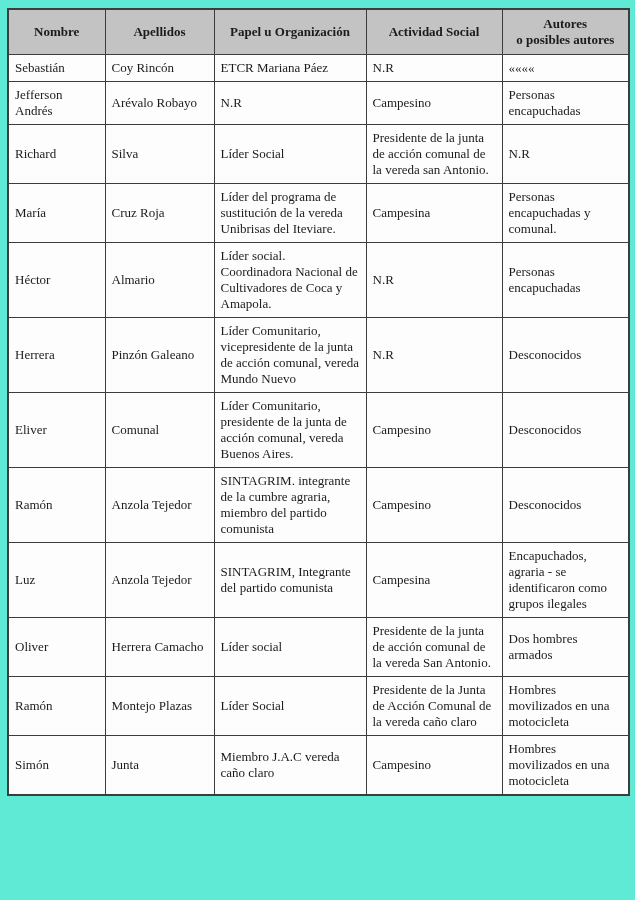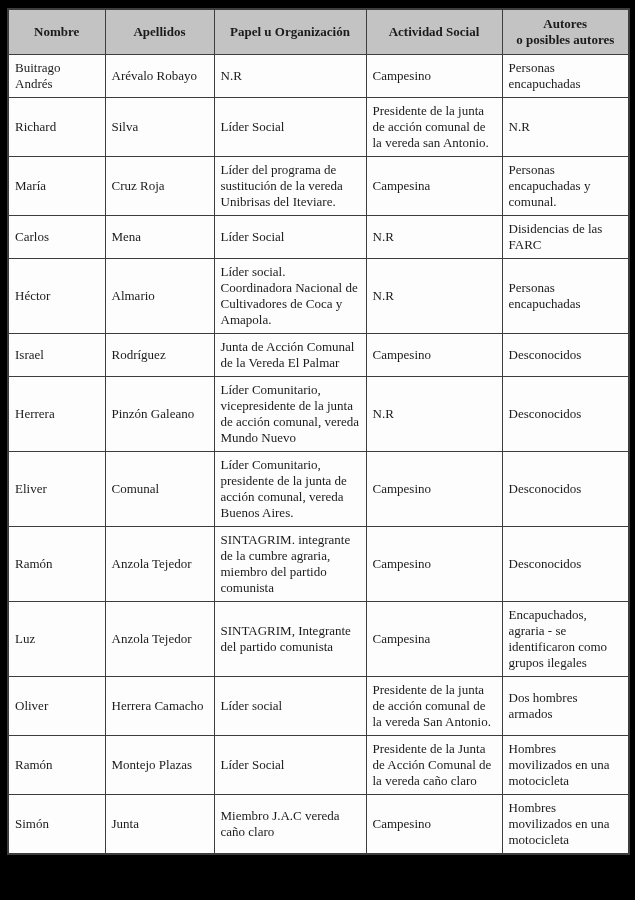--- a/index.html
+++ b/index.html
@@ -3,21 +3,21 @@
 <meta charset="utf-8">
 <style>
   html, body {
     margin: 0;
     padding: 0;
     background: #ffffff;
   }
   .page {
     width: 635px;
     height: 900px;
-    background: #000000;
+    background: #5eead4;
     font-family: "Liberation Serif", serif;
     color: #1b1b1b;
     box-sizing: border-box;
     padding: 8px 0 7px 7px;
     overflow: hidden;
   }
   table.report-table {
     border-collapse: collapse;
     table-layout: fixed;
     width: 621px;
@@ -66,60 +66,53 @@
         <th>Nombre</th>
         <th>Apellidos</th>
         <th>Papel u Organización</th>
         <th>Actividad Social</th>
         <th>Autores
 o posibles autores</th>
       </tr>
     </thead>
     <tbody>
         <tr>
-    <td>Buitrago Andrés</td>
+    <td>Sebastián</td>
+    <td>Coy Rincón</td>
+    <td>ETCR Mariana Páez</td>
+    <td>N.R</td>
+    <td>««««</td>
+  </tr>
+        <tr>
+    <td>Jefferson Andrés</td>
     <td>Arévalo Robayo</td>
     <td>N.R</td>
     <td>Campesino</td>
     <td>Personas encapuchadas</td>
   </tr>
         <tr>
     <td>Richard</td>
     <td>Silva</td>
     <td>Líder Social</td>
     <td>Presidente de la junta de acción comunal de la vereda san Antonio.</td>
     <td>N.R</td>
   </tr>
         <tr>
     <td>María</td>
     <td>Cruz Roja</td>
     <td>Líder del programa de sustitución de la vereda Unibrisas del Iteviare.</td>
     <td>Campesina</td>
     <td>Personas encapuchadas y comunal.</td>
   </tr>
         <tr>
-    <td>Carlos</td>
-    <td>Mena</td>
-    <td>Líder Social</td>
-    <td>N.R</td>
-    <td>Disidencias de las FARC</td>
-  </tr>
-        <tr>
     <td>Héctor</td>
     <td>Almario</td>
     <td>Líder social. Coordinadora Nacional de Cultivadores de Coca y Amapola.</td>
     <td>N.R</td>
     <td>Personas encapuchadas</td>
-  </tr>
-        <tr>
-    <td>Israel</td>
-    <td>Rodríguez</td>
-    <td>Junta de Acción Comunal de la Vereda El Palmar</td>
-    <td>Campesino</td>
-    <td>Desconocidos</td>
   </tr>
         <tr>
     <td>Herrera</td>
     <td>Pinzón Galeano</td>
     <td>Líder Comunitario, vicepresidente de la junta de acción comunal, vereda Mundo Nuevo</td>
     <td>N.R</td>
     <td>Desconocidos</td>
   </tr>
         <tr>
     <td>Eliver</td>

